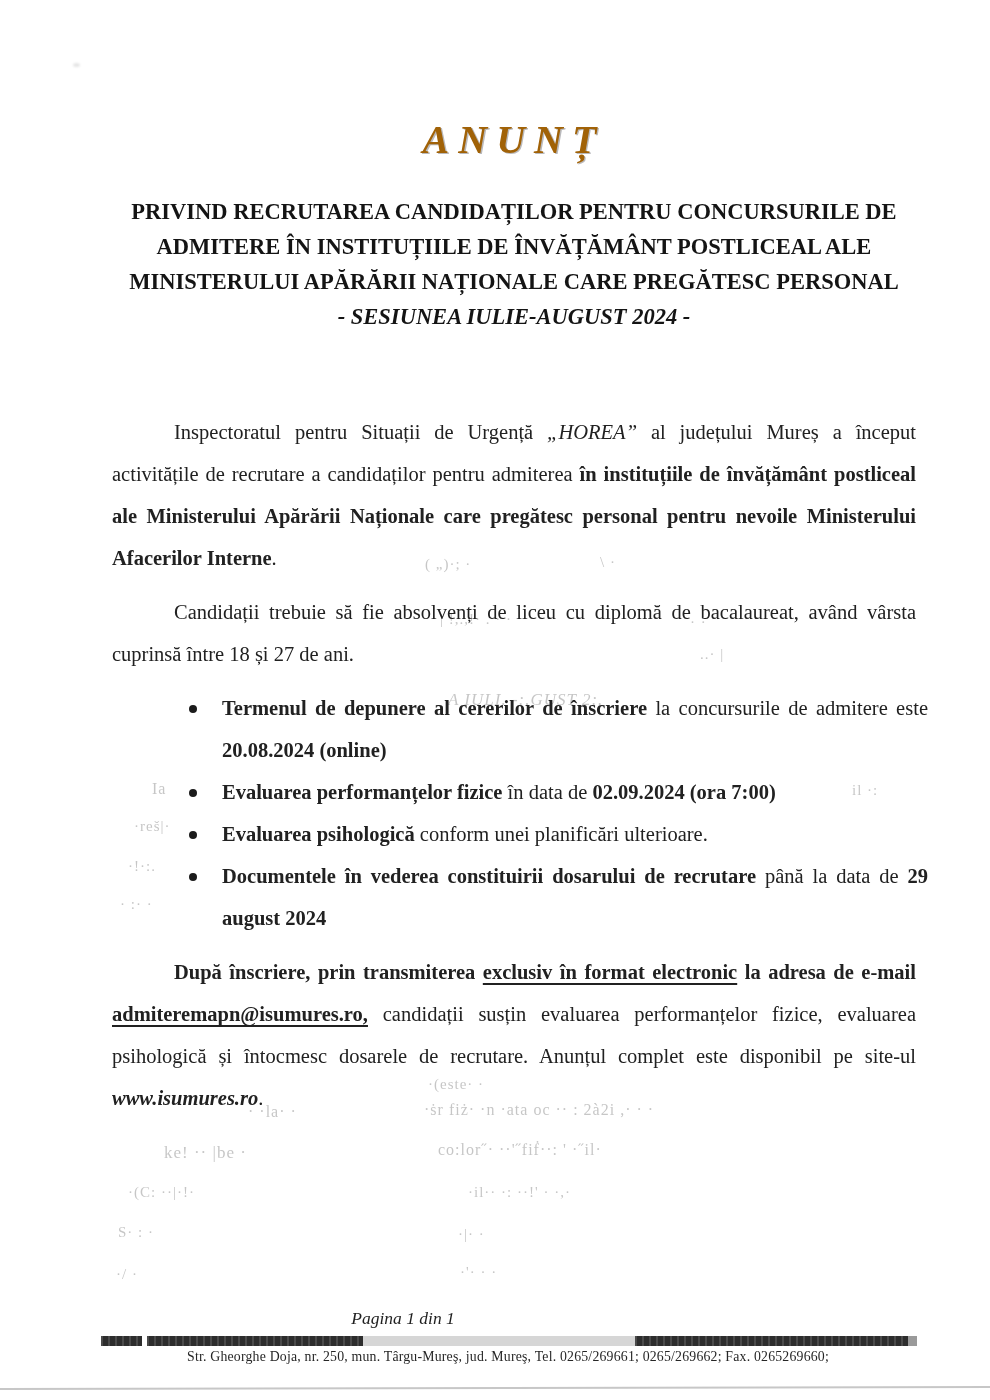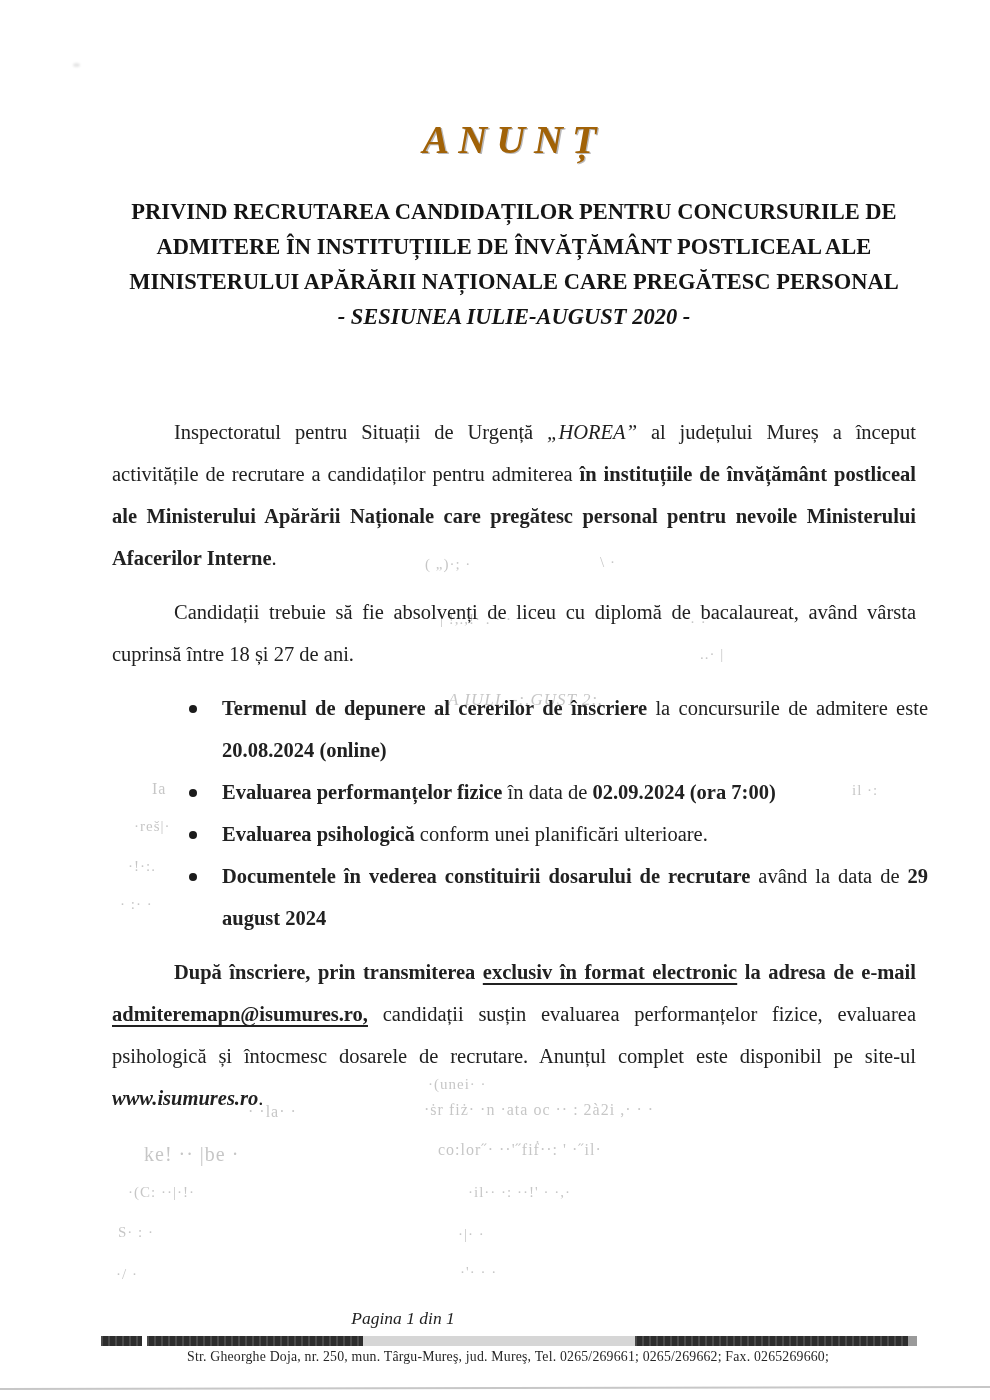--- a/index.html
+++ b/index.html
@@ -66,52 +66,52 @@
       <span class="ghost" style="left: 600px; top: 554px; font-size: 15px;">\ ·</span>
       <span class="ghost" style="left: 440px; top: 611px; font-size: 15px;">| !,.,!· .    · ·</span>
       <span class="ghost" style="left: 690px; top: 614px; font-size: 15px;">· ·</span>
       <span class="ghost" style="left: 700px; top: 646px; font-size: 15px;">..· |</span>
       <span class="ghost it" style="left: 448px; top: 690px; font-size: 17px;">A IULI. -:.GUST 2:.</span>
       <span class="ghost" style="left: 152px; top: 780px; font-size: 16px;">Ia</span>
       <span class="ghost" style="left: 852px; top: 782px; font-size: 15px;">il ·:</span>
       <span class="ghost" style="left: 134px; top: 818px; font-size: 15px;">·reš|·</span>
       <span class="ghost" style="left: 128px; top: 858px; font-size: 15px;">·!·:.</span>
       <span class="ghost" style="left: 120px; top: 896px; font-size: 15px;">· :· ·</span>
-      <span class="ghost" style="left: 428px; top: 1076px; font-size: 15px;">·(unei· ·</span>
+      <span class="ghost" style="left: 428px; top: 1076px; font-size: 15px;">·(este· ·</span>
       <span class="ghost" style="left: 248px; top: 1103px; font-size: 16px;">· ·la· ·</span>
       <span class="ghost" style="left: 424px; top: 1101px; font-size: 16px;">·ṡr fiż· ·n ·ata oc ··    : 2à2i ,· · ·</span>
-      <span class="ghost" style="left: 144px; top: 1143px; font-size: 20px; text-align: center;">ke! ·· |be ·</span>
+      <span class="ghost" style="left: 164px; top: 1143px; font-size: 17px; text-align: center;">ke! ·· |be ·</span>
       <span class="ghost" style="left: 438px; top: 1141px; font-size: 16px;">co:lor˝· ··'˝fiḟ··:  '  ·˝il·</span>
       <span class="ghost" style="left: 128px; top: 1184px; font-size: 15px;">·(C: ··|·!·</span>
       <span class="ghost" style="left: 468px; top: 1184px; font-size: 15px;">·il·· ·:   ··!'   ·  ·,·</span>
       <span class="ghost" style="left: 118px; top: 1224px; font-size: 15px;">S· :  ·</span>
       <span class="ghost" style="left: 458px; top: 1226px; font-size: 15px;">·|·  ·</span>
       <span class="ghost" style="left: 116px; top: 1266px; font-size: 15px;">·/ ·</span>
       <span class="ghost" style="left: 460px; top: 1264px; font-size: 15px;">·'·    ·  ·</span>
     </div>
 
   <div class="title-wrap">
     <span class="doc-title">ANUNȚ</span>
   </div>
 
   <div class="heading-wrap">
     <div class="heading-line">PRIVIND RECRUTAREA CANDIDAȚILOR PENTRU CONCURSURILE DE</div>
     <div class="heading-line">ADMITERE ÎN INSTITUȚIILE DE ÎNVĂȚĂMÂNT POSTLICEAL ALE</div>
     <div class="heading-line">MINISTERULUI APĂRĂRII NAȚIONALE CARE PREGĂTESC PERSONAL</div>
-    <div class="heading-line sub">- SESIUNEA IULIE-AUGUST 2020 -</div>
+    <div class="heading-line sub">- SESIUNEA IULIE-AUGUST 2024 -</div>
   </div>
 
   <div class="content">
     <p class="para"><span>Inspectoratul pentru Situații de Urgență </span><span class="ri">„HOREA”</span><span> al județului Mureș a început activitățile de recrutare a candidaților pentru admiterea </span><span class="rb">în instituțiile de învățământ postliceal ale Ministerului Apărării Naționale care pregătesc personal pentru nevoile Ministerului Afacerilor Interne</span><span>.</span></p>
     <p class="para"><span>Candidații trebuie să fie absolvenți de liceu cu diplomă de bacalaureat, având vârsta cuprinsă între 18 și 27 de ani.</span></p>
     <ul class="bullets">
       <li><span class="rb">Termenul de depunere al cererilor de înscriere</span><span> la concursurile de admitere este </span><span class="rb">20.08.2024 (online)</span></li>
       <li><span class="rb">Evaluarea performanțelor fizice</span><span> în data de </span><span class="rb">02.09.2024 (ora 7:00)</span></li>
       <li><span class="rb">Evaluarea psihologică</span><span> conform unei planificări ulterioare.</span></li>
-      <li><span class="rb">Documentele în vederea constituirii dosarului de recrutare</span><span> având la data de </span><span class="rb">29 august 2024</span></li>
+      <li><span class="rb">Documentele în vederea constituirii dosarului de recrutare</span><span> până la data de </span><span class="rb">29 august 2024</span></li>
     </ul>
     <p class="para"><span class="rb">După înscriere, prin transmiterea </span><span class="rb ru">exclusiv în format electronic</span><span class="rb"> la adresa de e-mail </span><span class="rb ru">admiteremapn@isumures.ro,</span><span> candidații susțin evaluarea performanțelor fizice, evaluarea psihologică și întocmesc dosarele de recrutare. Anunțul complet este disponibil pe site-ul </span><span class="rb ri">www.isumures.ro</span><span>.</span></p>
   </div>
 
   <div class="footer">
     <div class="page-label">Pagina 1 din 1</div>
     <div class="footer-bar">
       <div class="seg d" style="width:41px"></div>
       <div class="seg gap" style="width:5px"></div>
       <div class="seg d" style="width:216px"></div>

